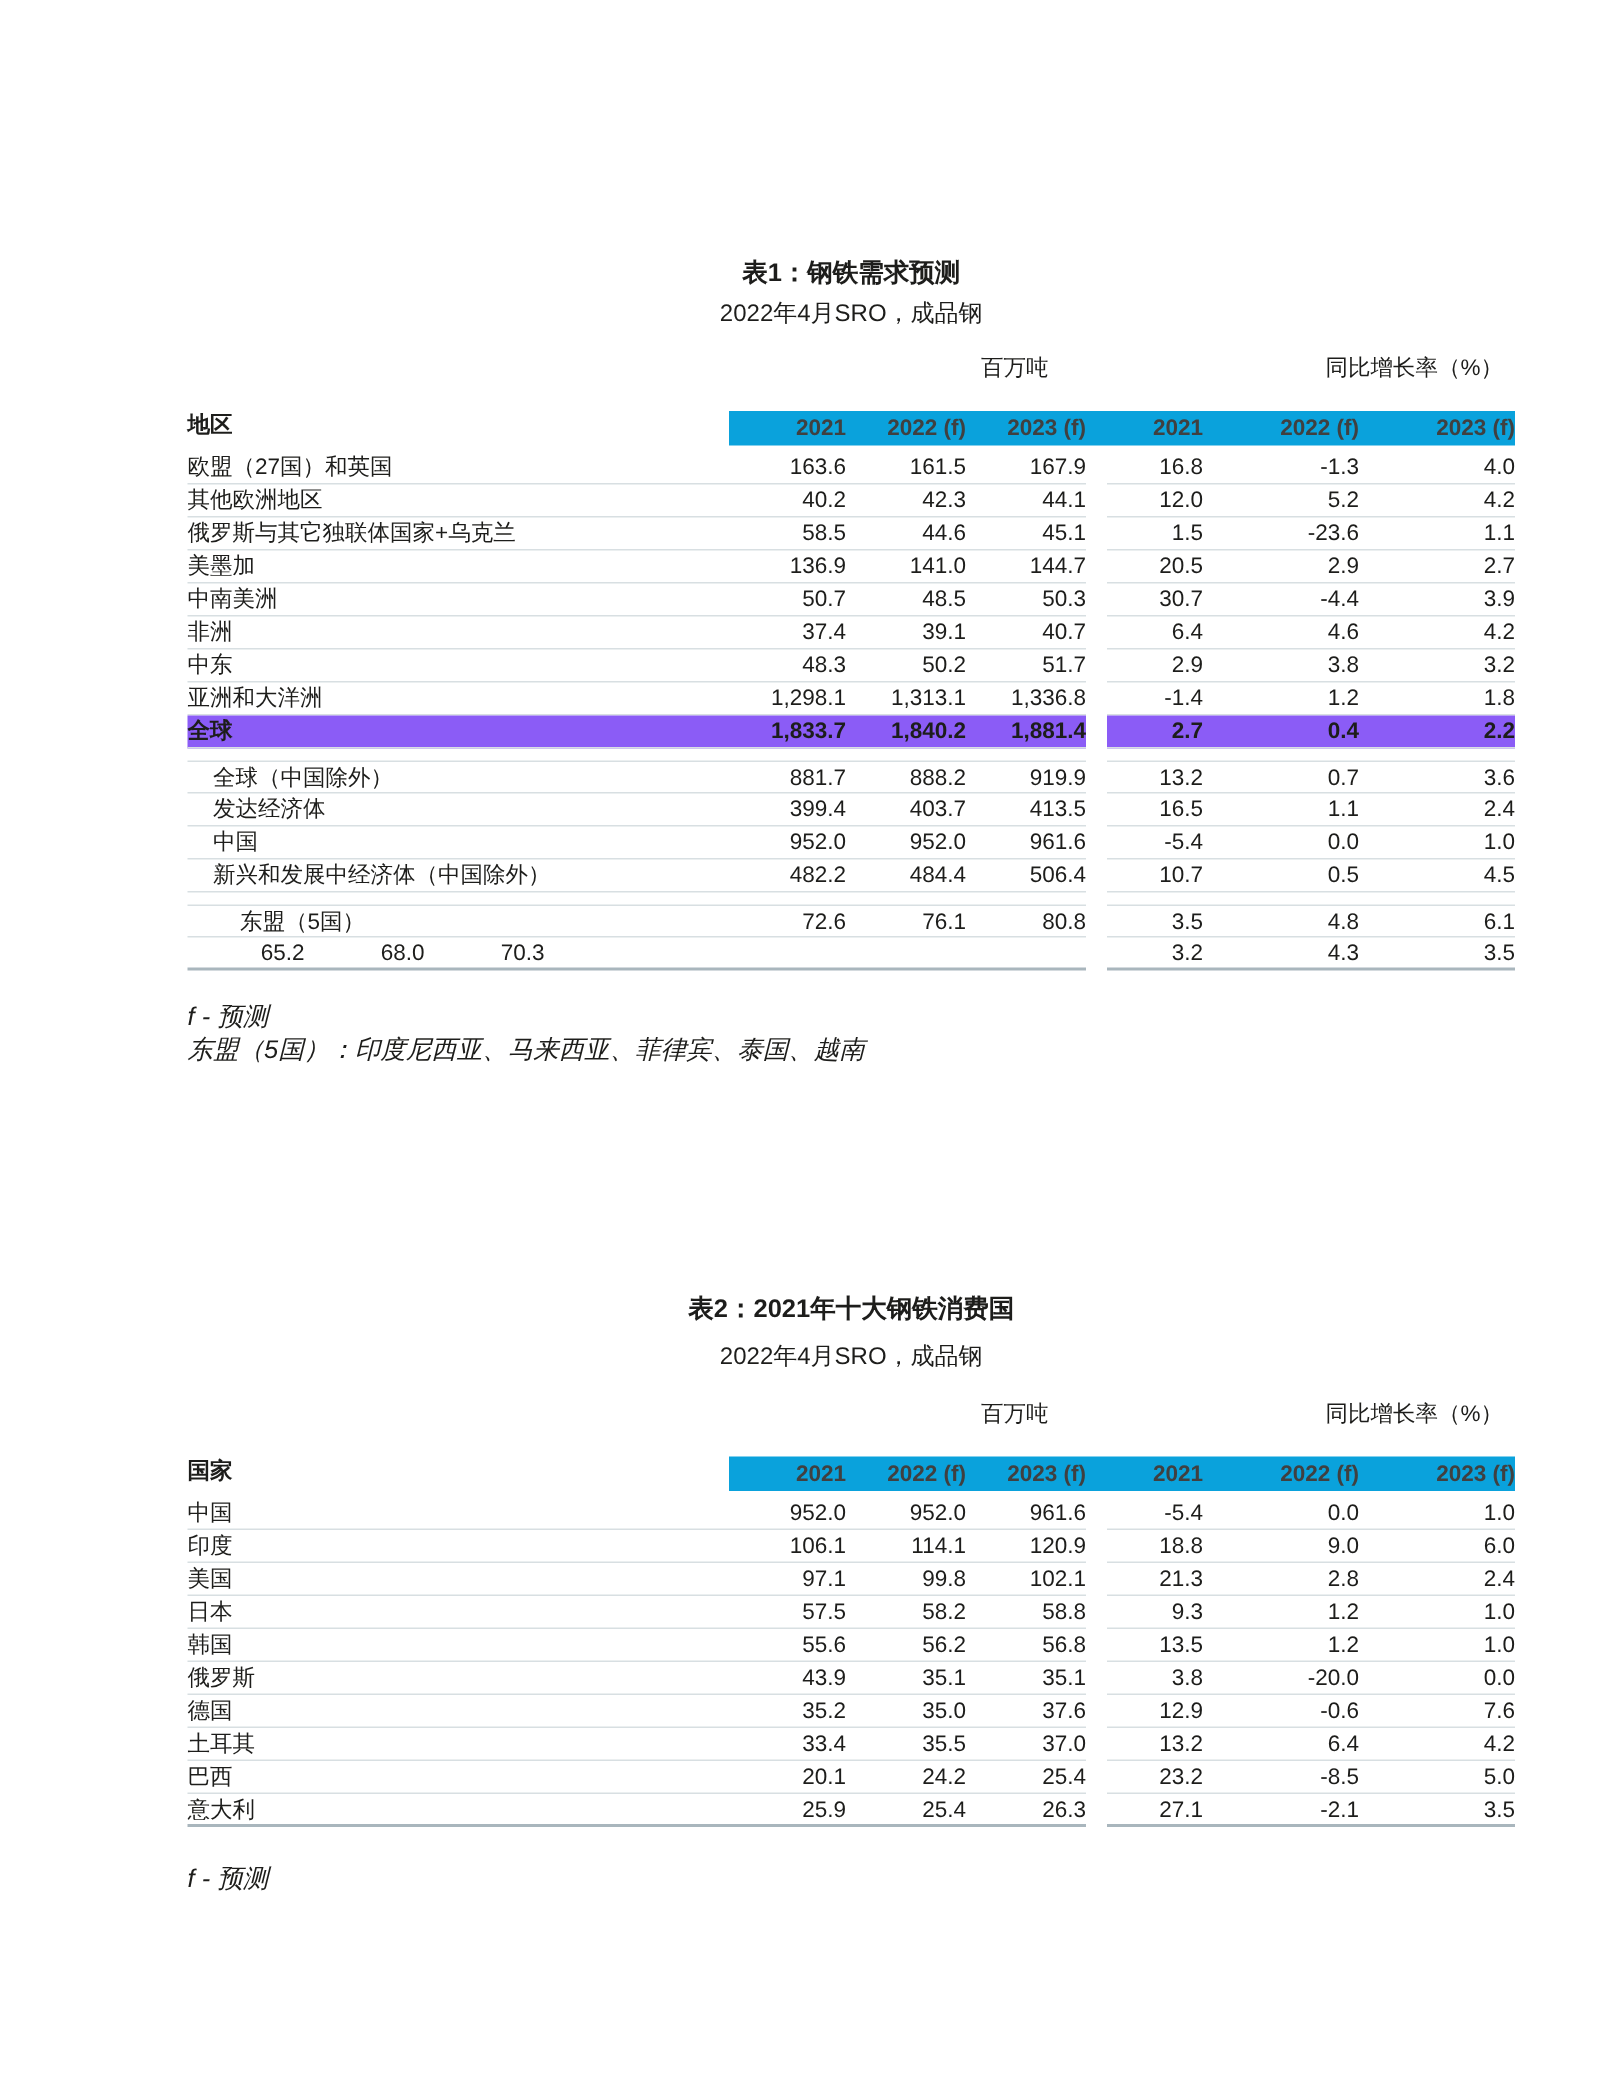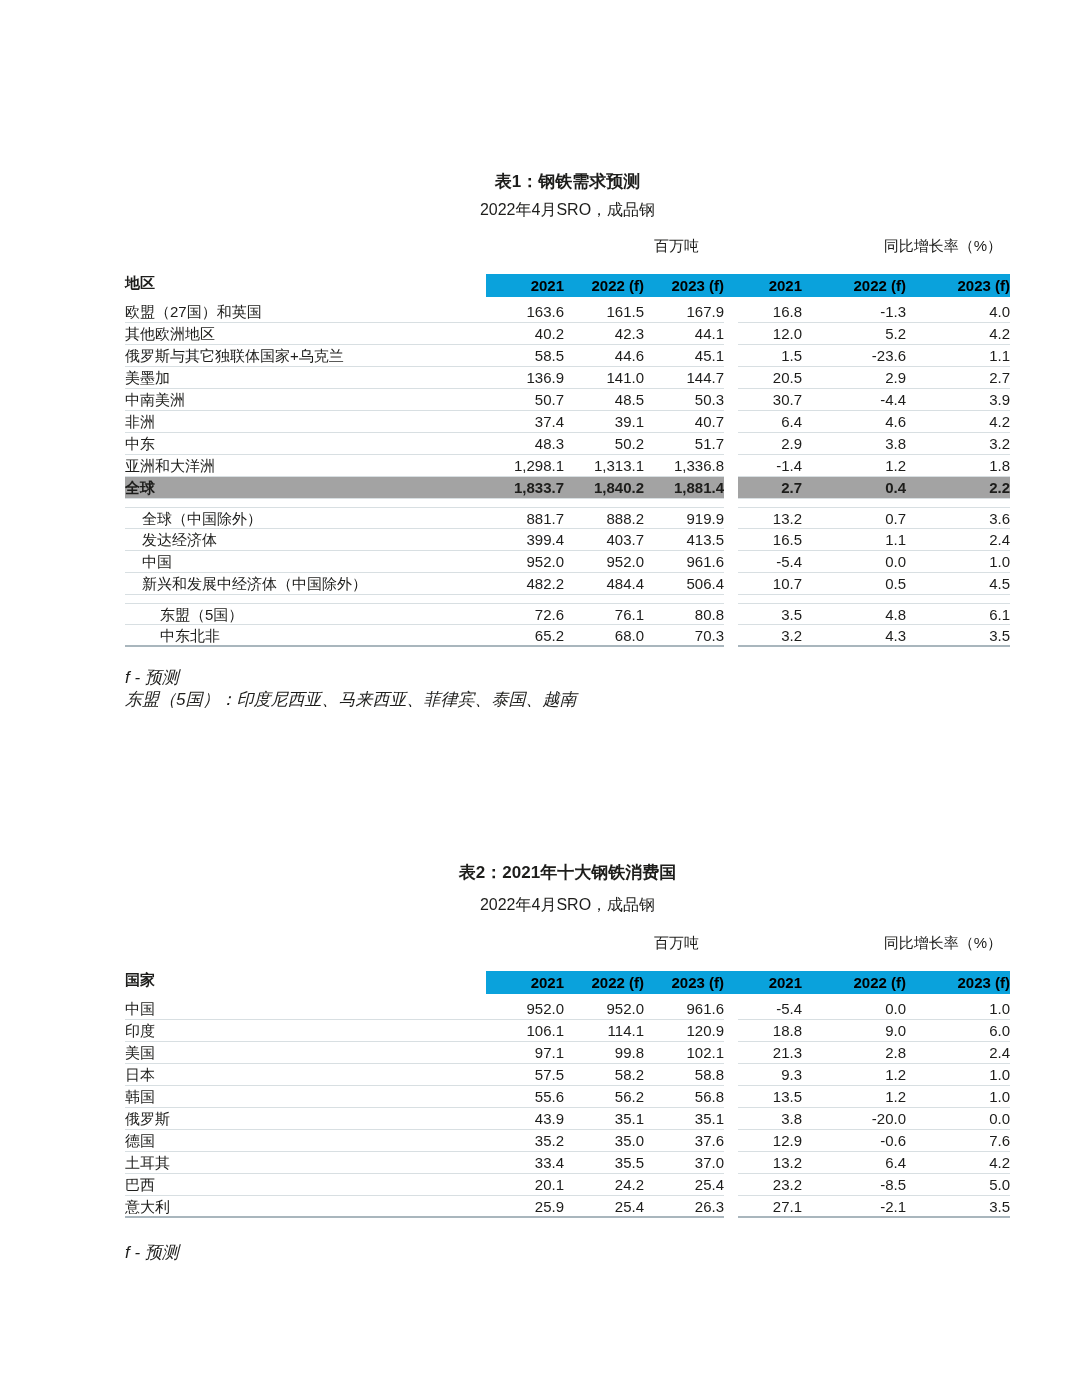--- a/index.html
+++ b/index.html
@@ -23,41 +23,41 @@
   .grp-spacer{ width:361px; }
   .g1 { width:238px; text-align:right; padding-right:2px; }
   .grp-gap { width:14px; }
   .g2 { width:272px; text-align:right; padding-right:8px; }
 
   
   .hdr-row  { display:flex; align-items:flex-start; margin-top:18px; }
   .hdr-label{ width:361px; font-weight:bold; font-size:15px; }
   .band {
     display:flex; width:524px; height:23px; line-height:23px;
-    background:var(--accent,#0aa2dc); color:#000000; font-weight:bold; font-size:15px;
+    background:var(--accent,#0aa2dc); color:#404040; font-weight:bold; font-size:15px;
   }
   .hcell { display:inline-block; text-align:right; }
   .hgap  { display:inline-block; width:14px; }
 
   .ca{width:78px}.cb{width:80px}.cc{width:80px}
   .cd{width:64px}.ce{width:104px}.cf{width:104px}
 
   
   .rows { margin-top:4px; }
   .trow { display:flex; height:22px; line-height:21px; }
   .seg  { display:flex; border-bottom:1px solid #d8dfe2; }
   .segL { flex:1; }
   .seg-gap { width:14px; }
   .segR { width:272px; }
   .lbl  { flex:1; white-space:nowrap; overflow:hidden; }
   .num  { text-align:right; }
   .ind1 { padding-left:17px; }
   .ind2 { padding-left:35px; }
   .bold { font-weight:bold; }
-  .shaded .seg { background:#a3a3a3; }
+  .shaded .seg { background:#8b5cf6; }
   .bt .seg { border-top:1px solid #d8dfe2; }
   .rows .trow:last-child .seg { border-bottom:2px solid #a9b6bd; }
   .block-gap { height:8px; }
 
   
   .fnotes { margin-top:20px; }
   .fnote  { font-style:italic; font-size:17px; line-height:22px; white-space:nowrap; }
 
   .tbl-sec2 { margin-top:150px; }
   .tbl-sec2 .tbl-subtitle { margin-top:8px; }
@@ -286,21 +286,20 @@
             </div>
             <div class="seg-gap"></div>
             <div class="seg segR">
               <span class="num cd">3.5</span>
               <span class="num ce">4.8</span>
               <span class="num cf">6.1</span>
             </div>
           </div>
           <div class="trow">
             <div class="seg segL">
-              <span class="lbl ind2">中东北非</span>
               <span class="num ca">65.2</span>
               <span class="num cb">68.0</span>
               <span class="num cc">70.3</span>
             </div>
             <div class="seg-gap"></div>
             <div class="seg segR">
               <span class="num cd">3.2</span>
               <span class="num ce">4.3</span>
               <span class="num cf">3.5</span>
             </div>

